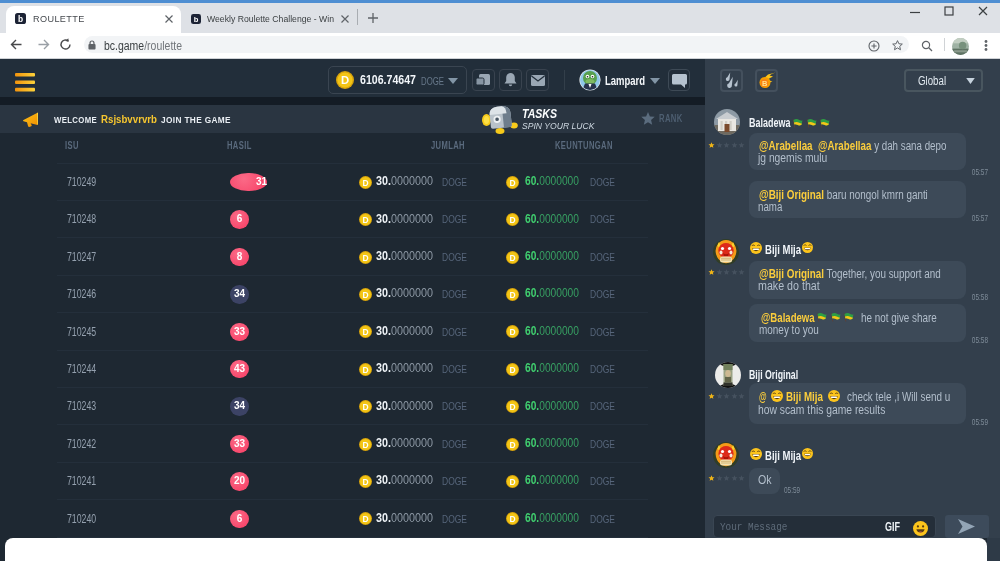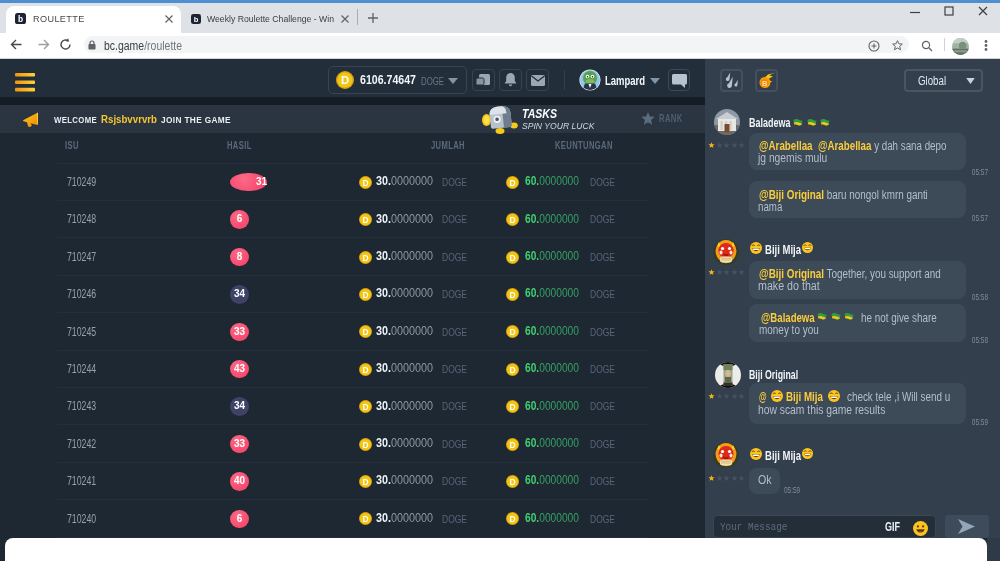--- a/index.html
+++ b/index.html
@@ -332,21 +332,21 @@
 <div class="abs" style="left:442px;top:438.7px;white-space:nowrap;line-height:1;font-size:10.5px;color:#56657a;transform:scaleX(0.81);transform-origin:left top;">DOGE</div>
 <svg class="abs" style="left:506px;top:437.5px" width="13" height="13" viewBox="0 0 20 20">
       <circle cx="10" cy="10" r="10" fill="#d9a40c"></circle>
       <circle cx="10" cy="10" r="8.6" fill="#f3c516"></circle>
       <text x="10" y="14.8" font-family="Liberation Sans" font-size="13" font-weight="bold" fill="#fdfef9" text-anchor="middle">D</text>
     </svg>
 <div class="abs" style="left:525px;top:437.0px;white-space:nowrap;line-height:1;font-size:12.5px;transform:scaleX(0.817);transform-origin:left top;"><span style="font-weight:bold;color:#40cf6f">60.</span><span style="color:#379f62">0000000</span></div>
 <div class="abs" style="left:590px;top:438.7px;white-space:nowrap;line-height:1;font-size:10.5px;color:#56657a;transform:scaleX(0.81);transform-origin:left top;">DOGE</div>
 <div class="abs" style="left:57px;top:462.8px;width:591px;height:37.4px;border-bottom:1px solid #242f3b"></div>
 <div class="abs" style="left:67px;top:475.19999999999993px;white-space:nowrap;line-height:1;font-size:12px;color:#94a0ae;transform:scaleX(0.73);transform-origin:left top;">710241</div>
-<div class="abs" style="left:230.2px;top:472.1px;width:18.5px;height:18.5px;border-radius:50%;background:radial-gradient(circle at 38% 32%,#fb6a87,#f63b62);color:#fff;font-size:10px;font-weight:bold;text-align:center;line-height:18.5px">40</div>
+<div class="abs" style="left:230.2px;top:472.1px;width:18.5px;height:18.5px;border-radius:50%;background:radial-gradient(circle at 38% 32%,#fb6a87,#f63b62);color:#fff;font-size:10px;font-weight:bold;text-align:center;line-height:18.5px">20</div>
 <svg class="abs" style="left:359px;top:474.9px" width="13" height="13" viewBox="0 0 20 20">
       <circle cx="10" cy="10" r="10" fill="#d9a40c"></circle>
       <circle cx="10" cy="10" r="8.6" fill="#f3c516"></circle>
       <text x="10" y="14.8" font-family="Liberation Sans" font-size="13" font-weight="bold" fill="#fdfef9" text-anchor="middle">D</text>
     </svg>
 <div class="abs" style="left:376px;top:474.4px;white-space:nowrap;line-height:1;font-size:12.5px;transform:scaleX(0.862);transform-origin:left top;"><span style="font-weight:bold;color:#eef2f6">30.</span><span style="color:#8c97a3">0000000</span></div>
 <div class="abs" style="left:442px;top:476.09999999999997px;white-space:nowrap;line-height:1;font-size:10.5px;color:#56657a;transform:scaleX(0.81);transform-origin:left top;">DOGE</div>
 <svg class="abs" style="left:506px;top:474.9px" width="13" height="13" viewBox="0 0 20 20">
       <circle cx="10" cy="10" r="10" fill="#d9a40c"></circle>
       <circle cx="10" cy="10" r="8.6" fill="#f3c516"></circle>

